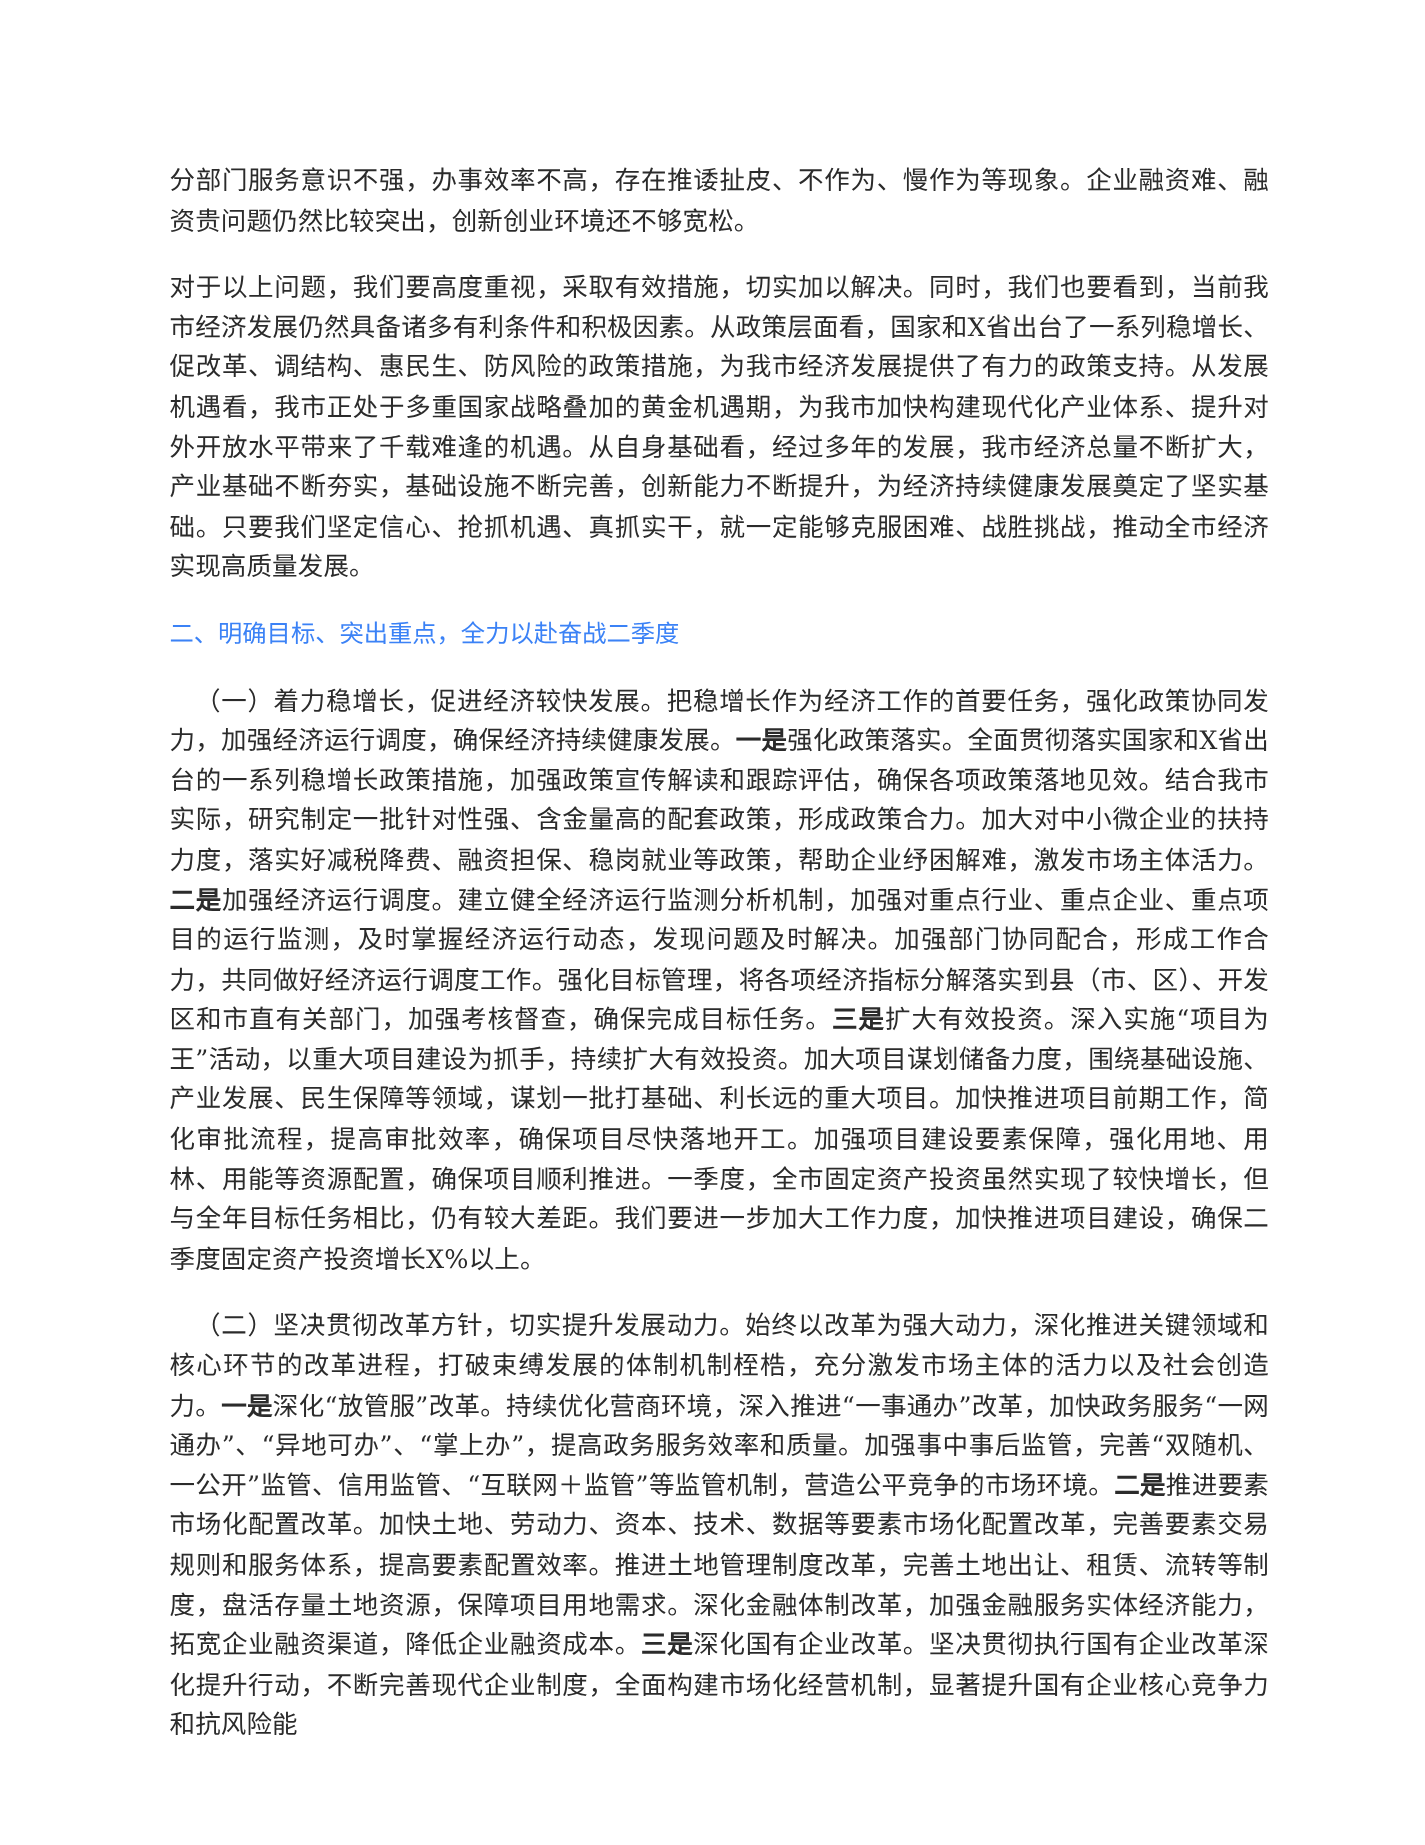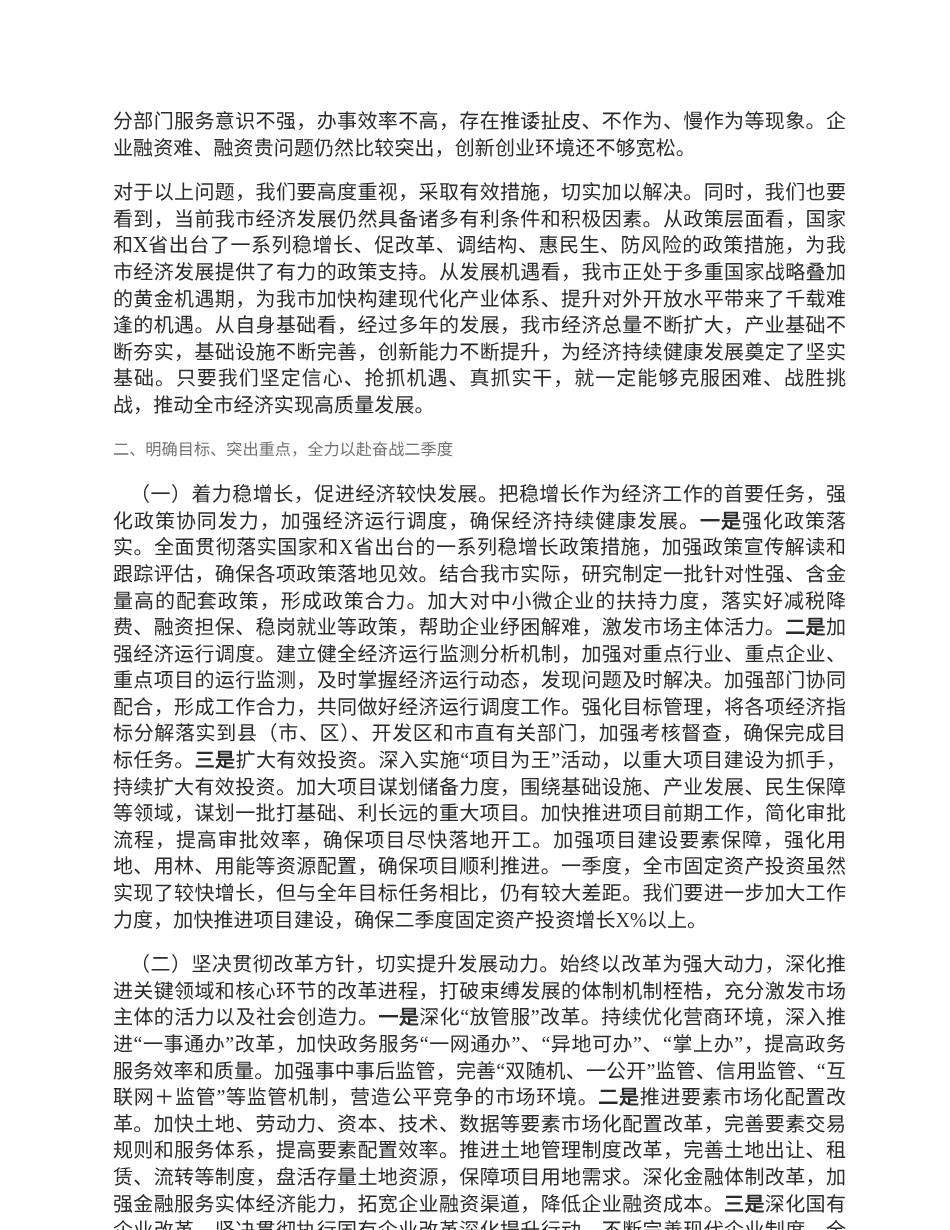--- a/index.html
+++ b/index.html
@@ -21,40 +21,39 @@
     height: 1230px;
     background: #ffffff;
     box-sizing: border-box;
     padding: 108px 105px 0 113px;
   }
   .doc-body {
     width: 733px;
   }
   p.para {
     margin: 0 0 18px 0;
-    font-size: 20px;
+    font-size: 17px;
     line-height: 26.6px;
     text-align: justify;
     text-justify: inter-ideograph;
     letter-spacing: 0.1px;
     color: #2b2b2b;
     font-family: "DejaVu Serif", "Liberation Serif", serif;
     word-break: break-all;
   }
   p.para:last-child { margin-bottom: 0; }
   p.indent {
     text-indent: 17px;
-    font-family: Liberation Serif, serif;
   }
   p.heading {
     margin: 0 0 18px 0;
     font-size: 16.2px;
     line-height: 26.6px;
     text-align: left;
-    color: #737373;
+    color: #3b82f6;
     font-family: "DejaVu Serif", "Liberation Serif", serif;
   }
   b.lead {
     font-weight: 700;
   }
 </style>
 </head>
 <body>
 
 <div id="page">

